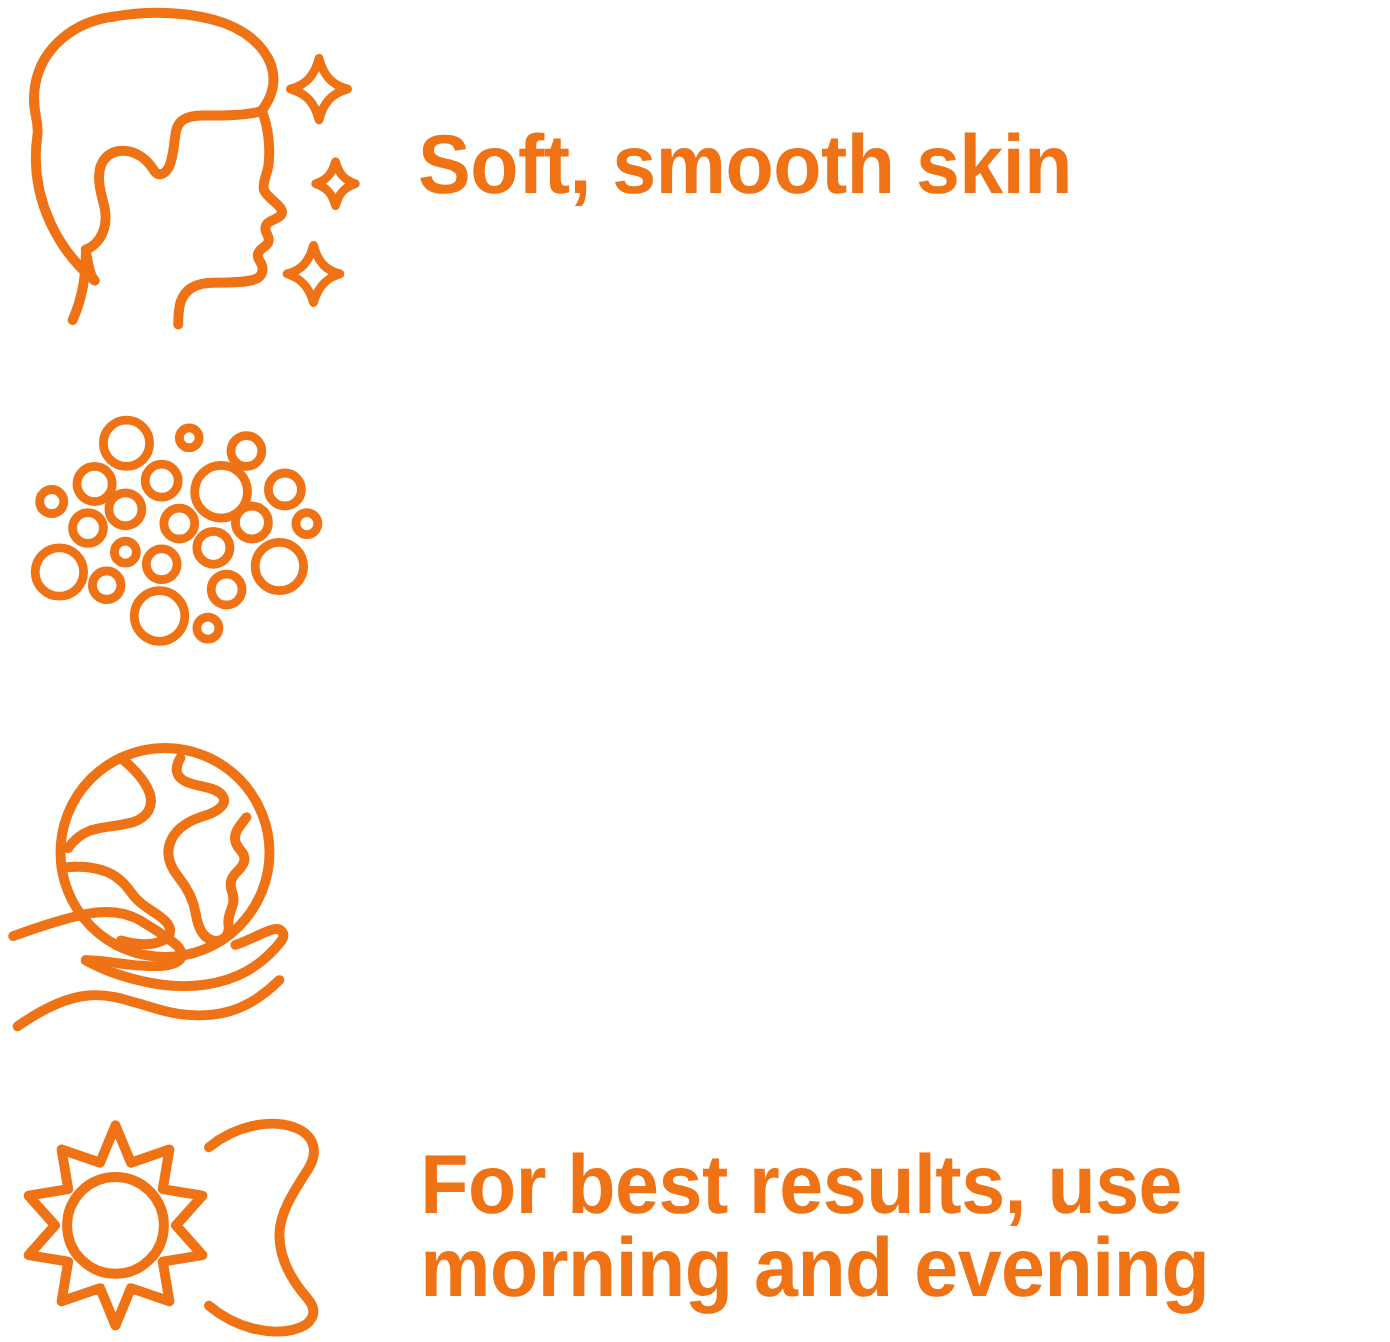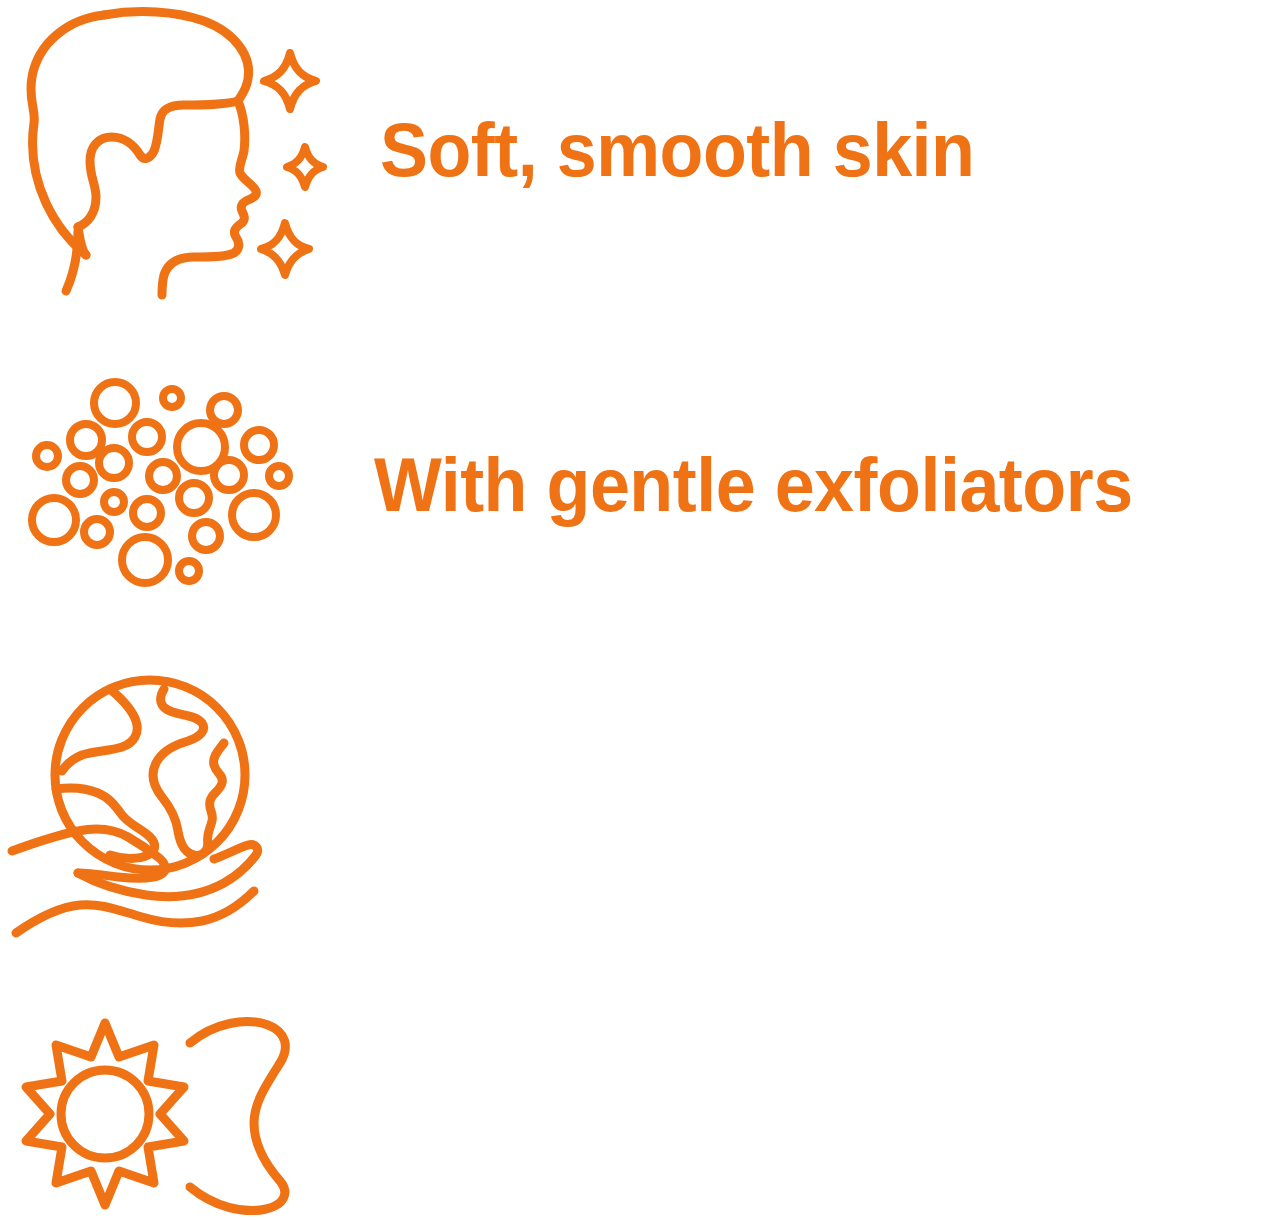--- a/index.html
+++ b/index.html
@@ -159,23 +159,20 @@
           <circle cx="166" cy="118" r="15"></circle>
           <circle cx="26" cy="140" r="22"></circle>
           <circle cx="119" cy="133" r="14"></circle>
           <circle cx="226" cy="135" r="22"></circle>
           <circle cx="69" cy="152" r="13"></circle>
           <circle cx="178" cy="156" r="14"></circle>
           <circle cx="117" cy="180" r="23"></circle>
           <circle cx="161" cy="191" r="10"></circle>
         </g>
       </svg>
-    </div>
-    <div class="text-cell">
-      <div class="feature-text">With gentle exfoliators</div>
     </div>
   </div>
 
   <div class="feature-row" id="row-3">
     <div class="icon-cell">
       <svg width="280" height="290" viewBox="0 0 280 290" aria-hidden="true">
 
         <circle class="stroke" stroke-width="9" cx="140" cy="120" r="95"></circle>
 
         <path class="stroke" stroke-width="9" d="M 100 34
@@ -243,15 +240,19 @@
 
         <path class="stroke" stroke-width="9" d="M 172 28
                  C 196 8, 228 2, 250 10
                  C 268 17, 272 32, 262 48
                  C 248 70, 236 88, 236 108
                  C 236 130, 248 150, 262 166
                  C 272 178, 266 190, 248 194
                  C 226 199, 196 192, 172 172"></path>
       </svg>
     </div>
+    <div class="text-cell">
+      <div class="feature-text">For best results, use</div>
+      <div class="feature-text">morning and evening</div>
+    </div>
   </div>
 
 </div>
 
 </body></html>

